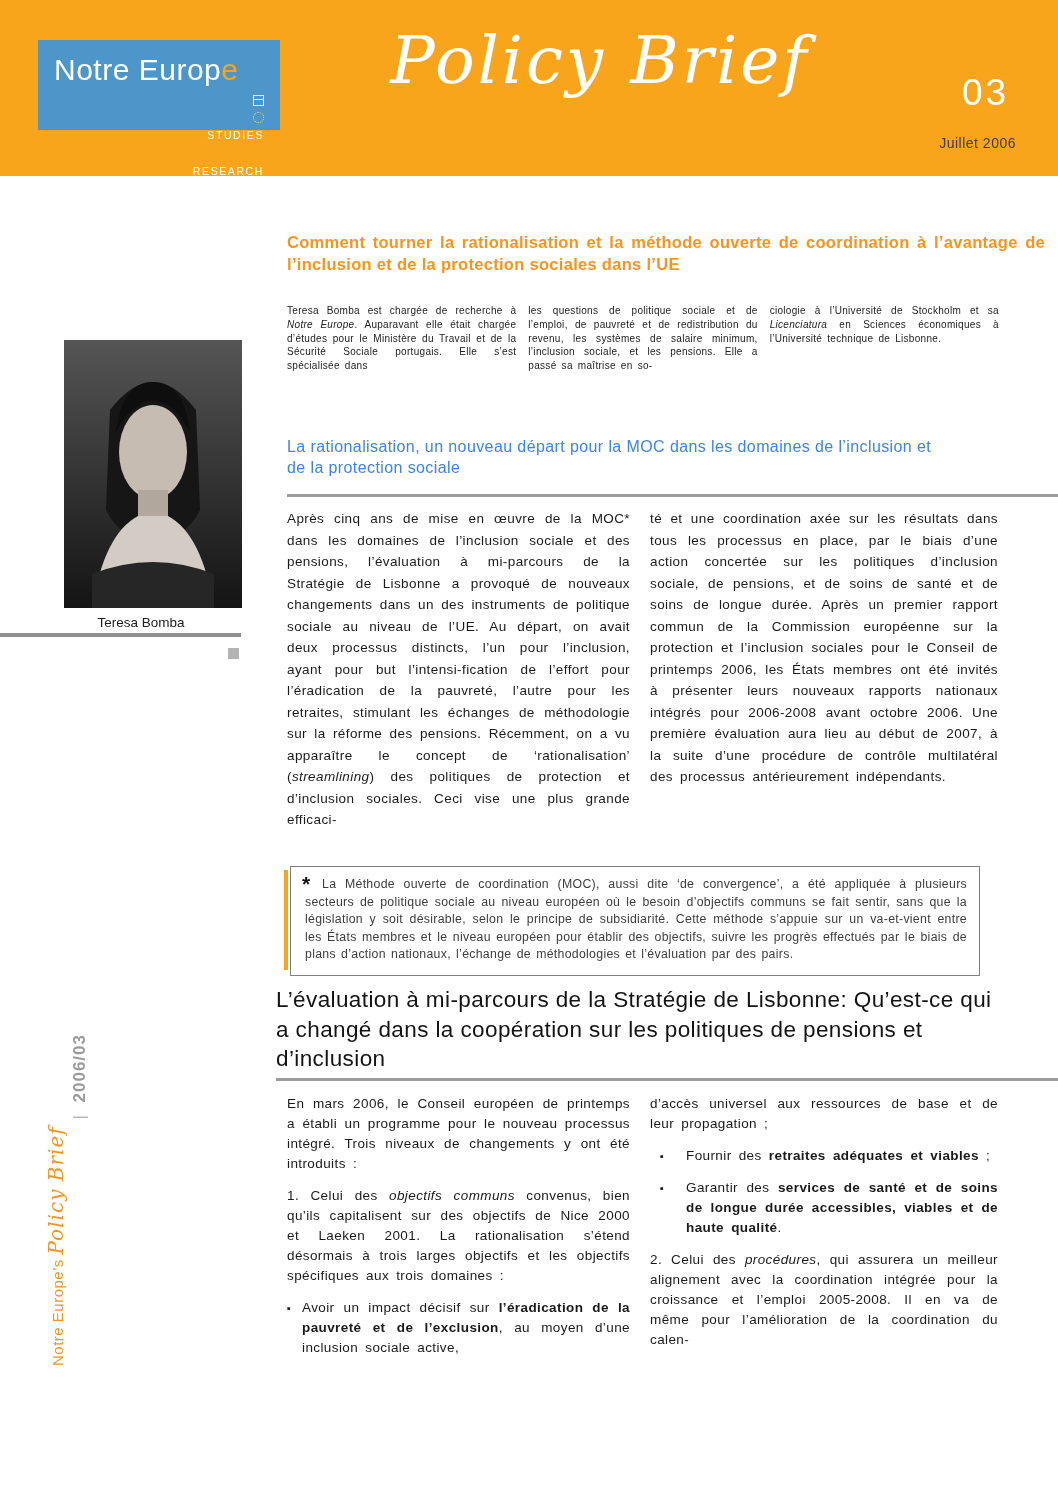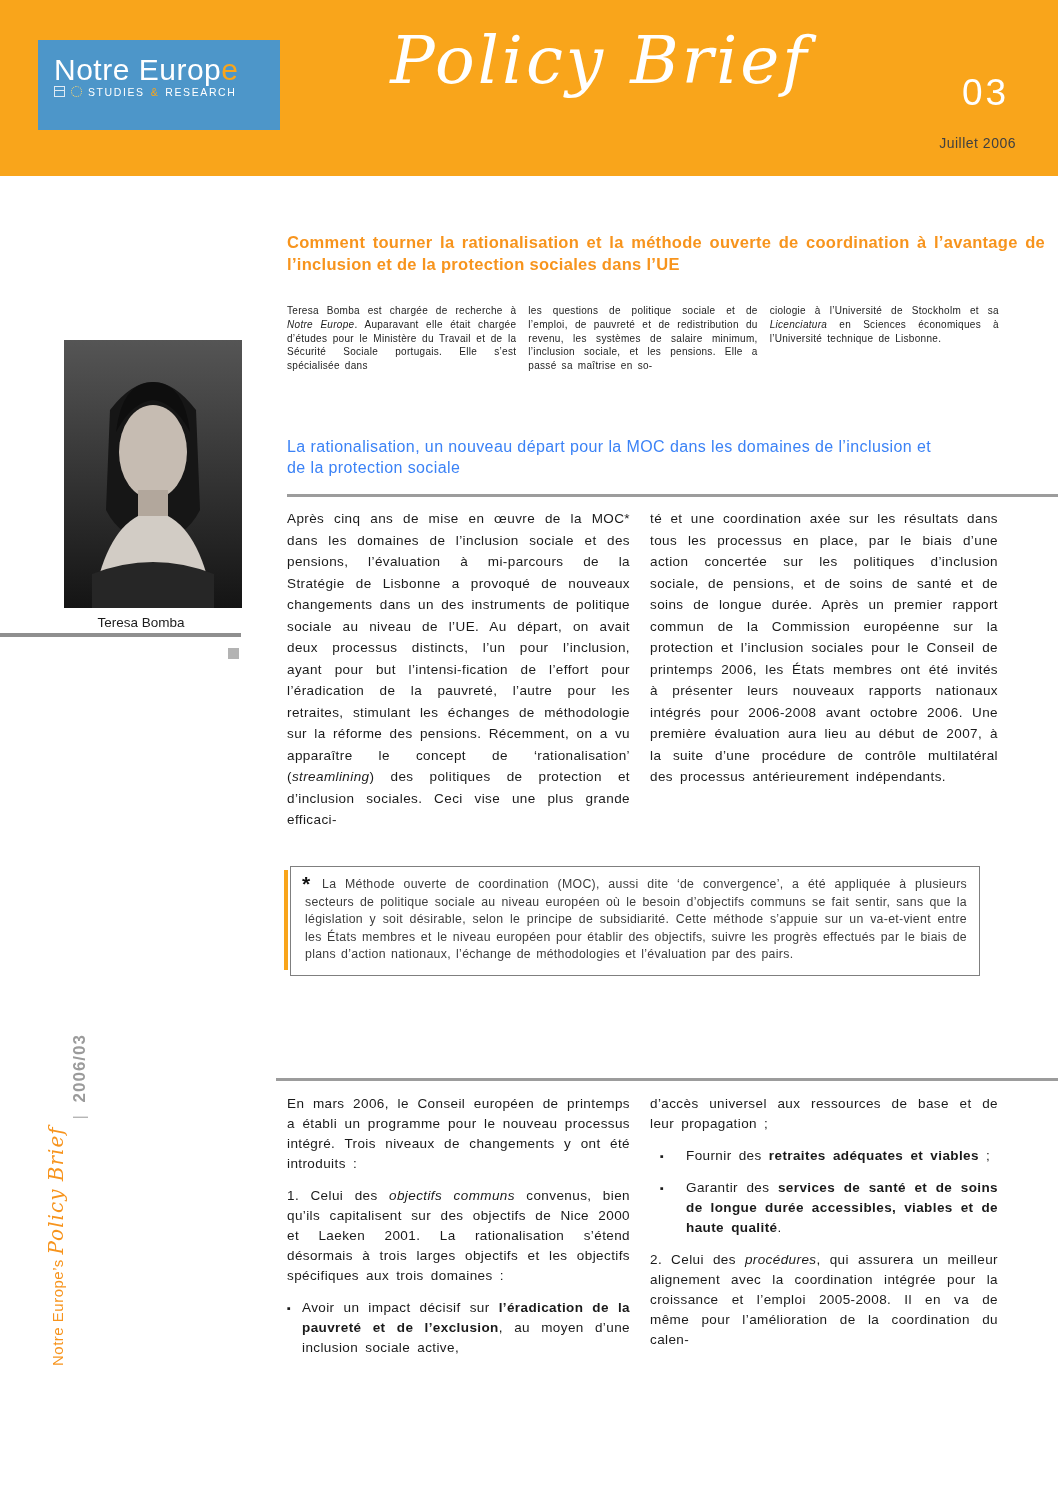--- a/index.html
+++ b/index.html
@@ -10,21 +10,21 @@
     font-family:"Liberation Sans",sans-serif;color:#1c1c1c;
   }
   .b{font-weight:bold}
   .i{font-style:italic}
 
   
   .band{position:absolute;top:0;left:0;right:0;height:176px;background:#F9A51B;}
   .logo-box{position:absolute;top:40px;left:38px;width:242px;height:90px;background:#4D96C9;box-sizing:border-box;padding:13px 16px 0 16px;}
   .logo-title{font-size:30px;color:#ffffff;letter-spacing:.5px;line-height:1.1;}
   .logo-title .accent{color:#F9A51B;}
-  .logo-sub{display:flex;align-items:flex-start;gap:6px;font-size:10.5px;color:#ffffff;letter-spacing:1.6px;}
+  .logo-sub{margin-top:9px;display:flex;align-items:flex-end;gap:6px;font-size:10.5px;color:#ffffff;letter-spacing:1.6px;flex-direction:column;}
   .icon-book{display:inline-block;width:11px;height:11px;border:1px solid #dfeaf4;box-sizing:border-box;background:
     linear-gradient(#dfeaf4 1px,transparent 1px) 0 3px/100% 4px no-repeat padding-box, transparent;}
   .icon-eu{display:inline-block;width:11px;height:11px;border-radius:50%;border:1px dotted #FFD76E;box-sizing:border-box;}
   .logo-sub .amp{color:#F9A51B;}
   .script-title{
     position:absolute;top:22px;left:360px;width:480px;text-align:center;
     font-family:"DejaVu Serif",serif;font-style:italic;font-size:66px;color:#ffffff;letter-spacing:3px;
   }
   .issue-number{position:absolute;top:72px;left:962px;font-size:37px;color:#ffffff;letter-spacing:3px;}
   .issue-date{position:absolute;top:135px;right:42px;font-size:14px;color:#404040;letter-spacing:.5px;}
@@ -132,20 +132,21 @@
 
   <div class="body-col s1c1"><span>Après cinq ans de mise en œuvre de la MOC* dans les domaines de l’inclusion sociale et des pensions, l’évaluation à mi-parcours de la Stratégie de Lisbonne a provoqué de nouveaux changements dans un des instruments de politique sociale au niveau de l’UE. Au départ, on avait deux processus distincts, l’un pour l’inclusion, ayant pour but l’intensi-fication de l’effort pour l’éradication de la pauvreté, l’autre pour les retraites, stimulant les échanges de méthodologie sur la réforme des pensions. Récemment, on a vu apparaître le concept de ‘rationalisation’ (</span><span class="i">streamlining</span><span>) des politiques de protection et d’inclusion sociales. Ceci vise une plus grande efficaci-</span></div>
   <div class="body-col s1c2"><span>té et une coordination axée sur les résultats dans tous les processus en place, par le biais d’une action concertée sur les politiques d’inclusion sociale, de pensions, et de soins de santé et de soins de longue durée. Après un premier rapport commun de la Commission européenne sur la protection et l’inclusion sociales pour le Conseil de printemps 2006, les États membres ont été invités à présenter leurs nouveaux rapports nationaux intégrés pour 2006-2008 avant octobre 2006. Une première évaluation aura lieu au début de 2007, à la suite d’une procédure de contrôle multilatéral des processus antérieurement indépendants.</span></div>
 
   <div class="footnote">
     <div class="fn-accent"></div>
     <span class="fn-star">*</span>
     <div class="fn-text"><span>La Méthode ouverte de coordination (MOC), aussi dite ‘de convergence’, a été appliquée à plusieurs secteurs de politique sociale au niveau européen où le besoin d’objectifs communs se fait sentir, sans que la législation y soit désirable, selon le principe de subsidiarité. Cette méthode s’appuie sur un va-et-vient entre les États membres et le niveau européen pour établir des objectifs, suivre les progrès effectués par le biais de plans d’action nationaux, l’échange de méthodologies et l’évaluation par des pairs.</span></div>
   </div>
 
+  <div class="h2">L’évaluation à mi-parcours de la Stratégie de Lisbonne: Qu’est-ce qui a changé dans la coopération sur les politiques de pensions et d’inclusion</div>
   <div class="h2-rule"></div>
 
   <div class="body-col s2c1">
     <p><span>En mars 2006, le Conseil européen de printemps a établi un programme pour le nouveau processus intégré. Trois niveaux de changements y ont été introduits :</span></p>
     <p><span>1. Celui des </span><span class="i">objectifs communs</span><span> convenus, bien qu’ils capitalisent sur des objectifs de Nice 2000 et Laeken 2001. La rationalisation s’étend désormais à trois larges objectifs et les objectifs spécifiques aux trois domaines :</span></p>
     <div class="bullet">
       <span class="marker">▪</span>
       <span class="btext"><span>Avoir un impact décisif sur </span><span class="b">l’éradication de la pauvreté et de l’exclusion</span><span>, au moyen d’une inclusion sociale active,</span></span>
     </div>
   </div>

